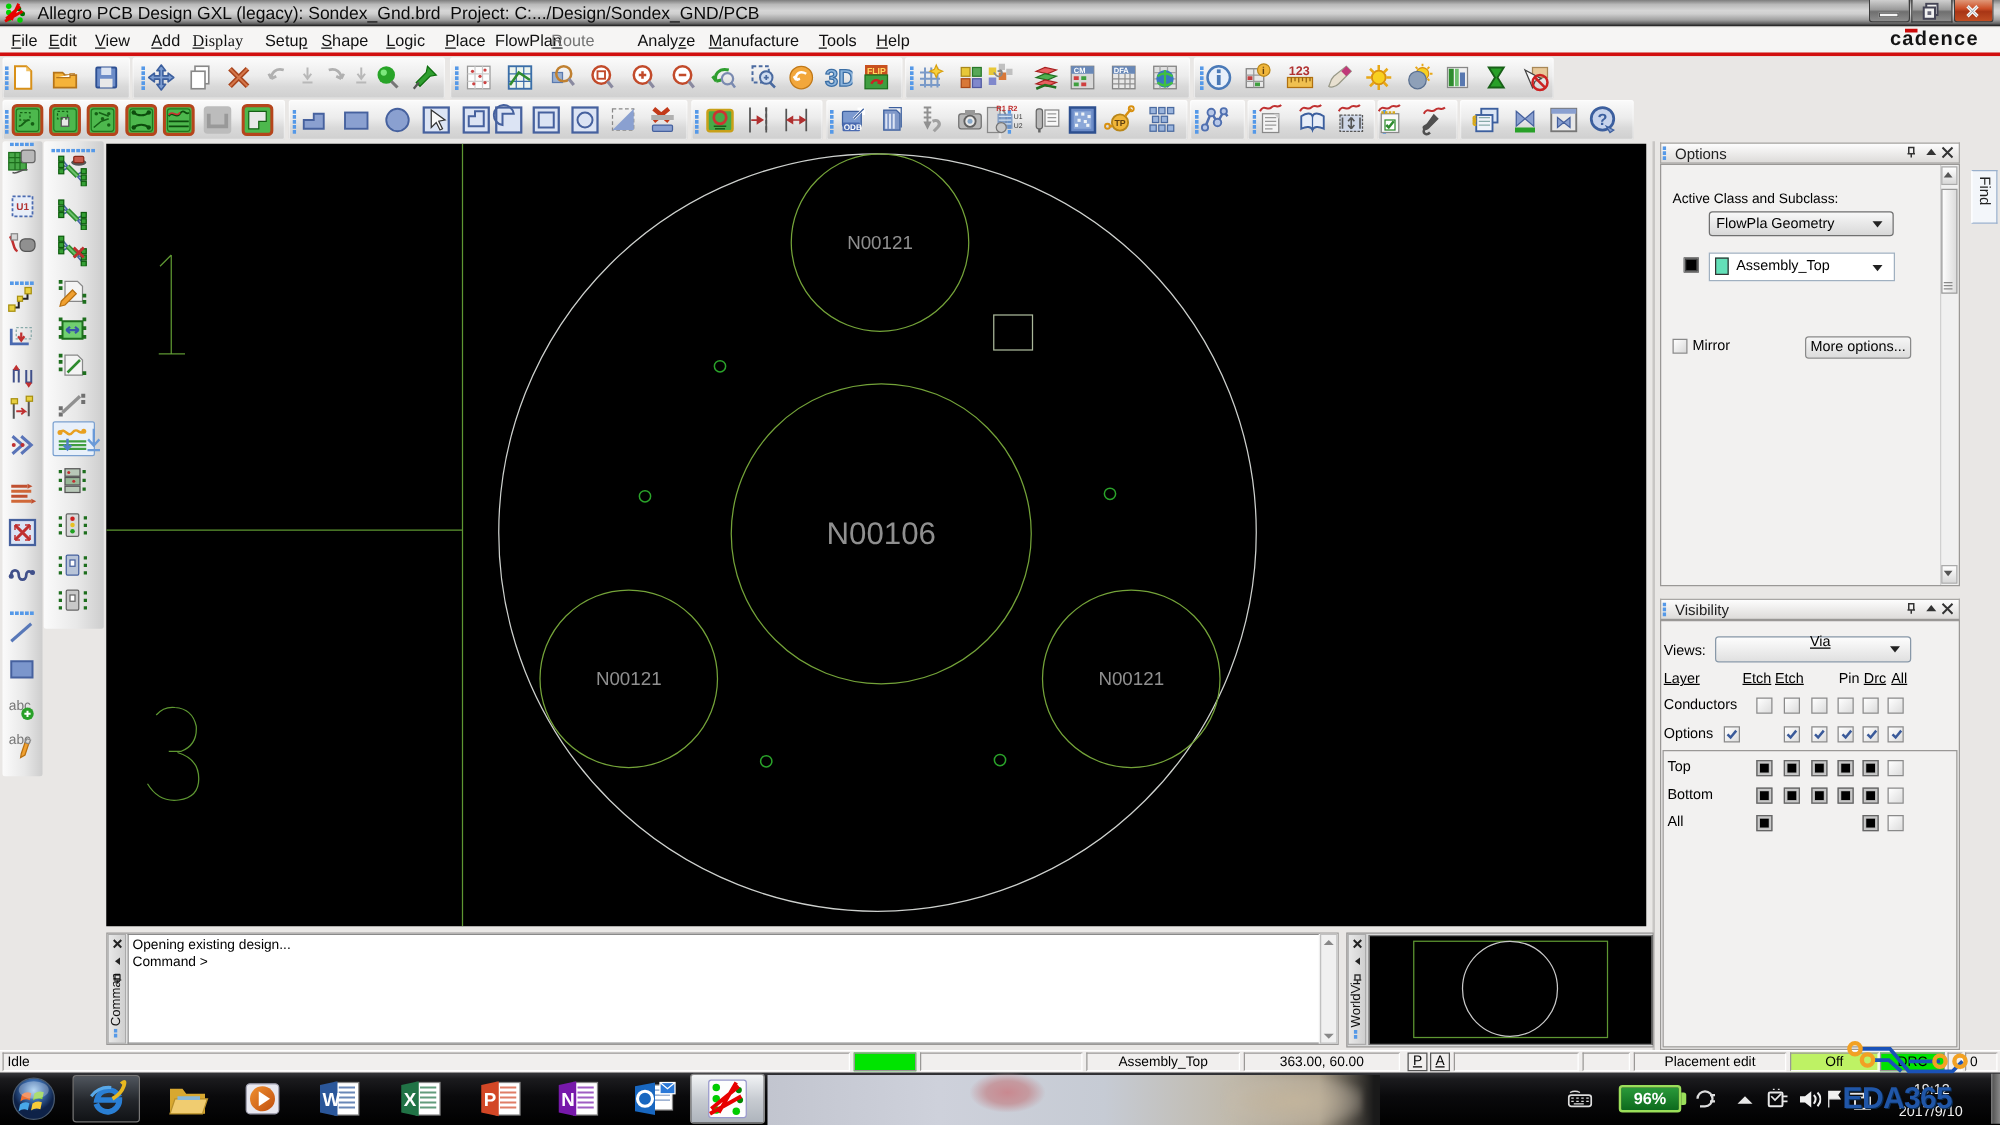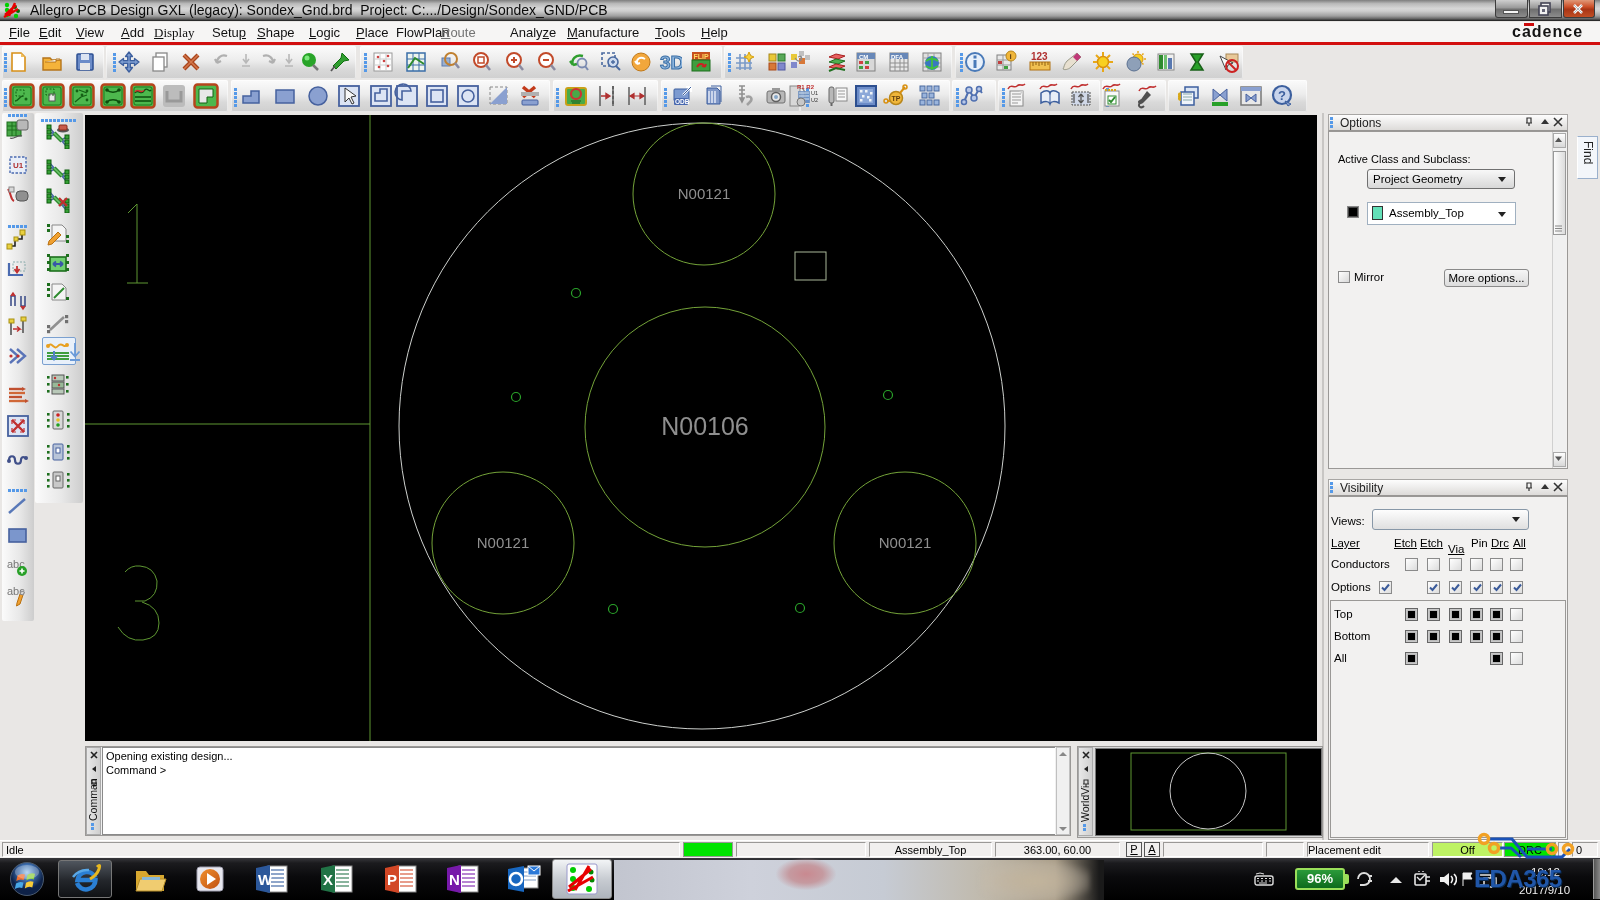--- a/index.html
+++ b/index.html
@@ -880,21 +880,21 @@
 <div class="abs" style="left:1553px;top:151px;width:13px;height:84px;background:linear-gradient(90deg,#fdfdfd,#dcdcdc);border:1px solid #999;"></div>
 <svg class="abs" style="left:1554px;top:225px" width="9" height="8" viewBox="0 0 9 8">
     <path d="M1 1 h7 M1 3.5 h7 M1 6 h7" stroke="#888"></path>
   </svg>
 <div class="abs" style="left:1553px;top:452px;width:13px;height:15px;background:linear-gradient(180deg,#fefefe,#d8d8d8);border:1px solid #aaa;"></div>
 <svg class="abs" style="left:1554px;top:455px" width="9" height="8" viewBox="0 0 9 8">
     <path d="M1 1.5 L4.5 6 L8 1.5 z" fill="#555"></path>
   </svg>
 <div class="abs" style="left:1338px;top:153px;font-size:11px;color:#000;">Active Class and Subclass:</div>
 <div class="abs" style="left:1367px;top:169px;width:148px;height:20px;background:linear-gradient(180deg,#f8f8f8,#d8d8d8);border:1px solid #707070;border-radius:3px;"></div>
-<div class="abs" style="left:1373px;top:173px;font-size:11.5px;color:#000;">Project Geometry</div>
+<div class="abs" style="left:1373px;top:173px;font-size:11.5px;color:#000;">FlowPla Geometry</div>
 <svg class="abs" style="left:1497px;top:175px" width="10" height="8" viewBox="0 0 10 8">
     <path d="M1 2 L5 7 L9 2 z" fill="#222"></path>
   </svg>
 <div class="abs" style="left:1347px;top:206px;width:12px;height:12px;background:#000;border:1px solid #888;box-shadow:0 0 0 1px #444 inset;"></div>
 <div class="abs" style="left:1367px;top:202px;width:149px;height:23px;background:#fff;border:1px solid #a0b0c0;"></div>
 <div class="abs" style="left:1372px;top:206px;width:11px;height:14px;background:#63e0b8;border:1px solid #333;"></div>
 <div class="abs" style="left:1389px;top:207px;font-size:11.5px;color:#000;">Assembly_Top</div>
 <svg class="abs" style="left:1497px;top:210px" width="10" height="8" viewBox="0 0 10 8">
     <path d="M1 2 L5 7 L9 2 z" fill="#222"></path>
   </svg>
@@ -921,21 +921,21 @@
   </svg>
 <div class="panelbox" style="left:1328px;top:496px;width:240px;height:344px"></div>
 <div class="abs" style="left:1331px;top:515px;font-size:11.5px;color:#000;">Views:</div>
 <div class="abs" style="left:1372px;top:509px;width:157px;height:21px;background:linear-gradient(180deg,#fdfdfd,#e0e0e0);border:1px solid #8898a8;border-radius:3px;"></div>
 <svg class="abs" style="left:1511px;top:515px" width="10" height="8" viewBox="0 0 10 8">
     <path d="M1 2 L5 7 L9 2 z" fill="#222"></path>
   </svg>
 <div class="abs" style="left:1331px;top:537px;font-size:11.5px;color:#000;text-decoration:underline;">Layer</div>
 <div class="abs" style="left:1394px;top:537px;font-size:11.5px;color:#000;text-decoration:underline;">Etch</div>
 <div class="abs" style="left:1420px;top:537px;font-size:11.5px;color:#000;text-decoration:underline;">Etch</div>
-<div class="abs" style="left:1448px;top:543px;font-size:11.5px;color:#000;text-decoration:underline;">Via</div>
+<div class="abs" style="left:1448px;top:508px;font-size:11.5px;color:#000;text-decoration:underline;">Via</div>
 <div class="abs" style="left:1471px;top:537px;font-size:11.5px;color:#000;">Pin</div>
 <div class="abs" style="left:1491px;top:537px;font-size:11.5px;color:#000;text-decoration:underline;">Drc</div>
 <div class="abs" style="left:1513px;top:537px;font-size:11.5px;color:#000;text-decoration:underline;">All</div>
 <div class="abs" style="left:1331px;top:558px;font-size:11.5px;color:#000;">Conductors</div>
 <div class="abs" style="left:1405px;top:558px;width:13px;height:13px;background:linear-gradient(135deg,#fff,#dcdcdc);border:1px solid #8a8a8a;"></div>
 <div class="abs" style="left:1427px;top:558px;width:13px;height:13px;background:linear-gradient(135deg,#fff,#dcdcdc);border:1px solid #8a8a8a;"></div>
 <div class="abs" style="left:1449px;top:558px;width:13px;height:13px;background:linear-gradient(135deg,#fff,#dcdcdc);border:1px solid #8a8a8a;"></div>
 <div class="abs" style="left:1470px;top:558px;width:13px;height:13px;background:linear-gradient(135deg,#fff,#dcdcdc);border:1px solid #8a8a8a;"></div>
 <div class="abs" style="left:1490px;top:558px;width:13px;height:13px;background:linear-gradient(135deg,#fff,#dcdcdc);border:1px solid #8a8a8a;"></div>
 <div class="abs" style="left:1510px;top:558px;width:13px;height:13px;background:linear-gradient(135deg,#fff,#dcdcdc);border:1px solid #8a8a8a;"></div>
@@ -1041,21 +1041,21 @@
 <rect x="36" y="5" width="155" height="77" fill="none" stroke="#5e9732"></rect>
 <circle cx="113" cy="43" r="38" fill="none" stroke="#c8c8c8"></circle>
 </svg>
 <div class="abs" style="left:0;top:840px;width:1600px;height:18px;background:#efedec;border-top:1px solid #fff;"></div>
 <div class="abs" style="left:2px;top:842px;width:678px;height:15px;text-align:left;padding-left:3px;line-height:14px;border-top:1px solid #9a9896;border-left:1px solid #9a9896;border-bottom:1px solid #fff;border-right:1px solid #fff;background:#f1efee;font-size:11px;color:#000;">Idle</div>
 <div class="abs" style="left:736px;top:842px;width:130px;height:15px;line-height:14px;border-top:1px solid #9a9896;border-left:1px solid #9a9896;border-bottom:1px solid #fff;border-right:1px solid #fff;background:#f1efee;font-size:11px;color:#000;"></div>
 <div class="abs" style="left:869px;top:842px;width:123px;height:15px;text-align:center;line-height:14px;border-top:1px solid #9a9896;border-left:1px solid #9a9896;border-bottom:1px solid #fff;border-right:1px solid #fff;background:#f1efee;font-size:11px;color:#000;">Assembly_Top</div>
 <div class="abs" style="left:995px;top:842px;width:125px;height:15px;text-align:center;line-height:14px;border-top:1px solid #9a9896;border-left:1px solid #9a9896;border-bottom:1px solid #fff;border-right:1px solid #fff;background:#f1efee;font-size:11px;color:#000;">363.00, 60.00</div>
 <div class="abs" style="left:1163px;top:842px;width:100px;height:15px;line-height:14px;border-top:1px solid #9a9896;border-left:1px solid #9a9896;border-bottom:1px solid #fff;border-right:1px solid #fff;background:#f1efee;font-size:11px;color:#000;"></div>
 <div class="abs" style="left:1266px;top:842px;width:38px;height:15px;line-height:14px;border-top:1px solid #9a9896;border-left:1px solid #9a9896;border-bottom:1px solid #fff;border-right:1px solid #fff;background:#f1efee;font-size:11px;color:#000;"></div>
-<div class="abs" style="left:1307px;top:842px;width:122px;height:15px;line-height:14px;border-top:1px solid #9a9896;border-left:1px solid #9a9896;border-bottom:1px solid #fff;border-right:1px solid #fff;background:#f1efee;font-size:11px;color:#000;">Placement edit</div>
+<div class="abs" style="left:1307px;top:842px;width:122px;height:15px;text-align:center;line-height:14px;border-top:1px solid #9a9896;border-left:1px solid #9a9896;border-bottom:1px solid #fff;border-right:1px solid #fff;background:#f1efee;font-size:11px;color:#000;">Placement edit</div>
 <div class="abs" style="left:1432px;top:842px;width:71px;height:15px;text-align:center;line-height:14px;border-top:1px solid #9a9896;border-left:1px solid #9a9896;border-bottom:1px solid #fff;border-right:1px solid #fff;background:#bef264;font-size:11px;color:#000;">Off</div>
 <div class="abs" style="left:1558px;top:842px;width:12px;height:15px;line-height:14px;border-top:1px solid #9a9896;border-left:1px solid #9a9896;border-bottom:1px solid #fff;border-right:1px solid #fff;background:#f1efee;font-size:11px;color:#000;"></div>
 <div class="abs" style="left:1572px;top:842px;width:26px;height:15px;text-align:left;padding-left:3px;line-height:14px;border-top:1px solid #9a9896;border-left:1px solid #9a9896;border-bottom:1px solid #fff;border-right:1px solid #fff;background:#f1efee;font-size:11px;color:#000;">0</div>
 <div class="abs" style="left:683px;top:842px;width:50px;height:15px;background:#00e400;border:1px solid #9a9896;"></div>
 <div class="abs" style="left:1504px;top:842px;width:52px;height:15px;background:#00e400;border:1px solid #9a9896;font-size:11px;color:#000;text-align:center;line-height:14px;">DRC</div>
 <div class="abs" style="left:1126px;top:842px;width:16px;height:15px;border:1px solid #555;background:#f1efee;font-size:11px;text-align:center;line-height:13px;"><span style="text-decoration:underline">P</span></div>
 <div class="abs" style="left:1144px;top:842px;width:16px;height:15px;border:1px solid #555;background:#f1efee;font-size:11px;text-align:center;line-height:13px;"><span style="text-decoration:underline">A</span></div>
 <svg class="abs" style="left:1470px;top:830px;z-index:5" width="130" height="32" viewBox="0 0 130 32">
 <path d="M18 9 H42 L57 27 H92 L100 19" stroke="#1a52b8" stroke-width="3" fill="none"></path>
 <path d="M28 18 H41 L51 27" stroke="#1a52b8" stroke-width="3" fill="none"></path>

